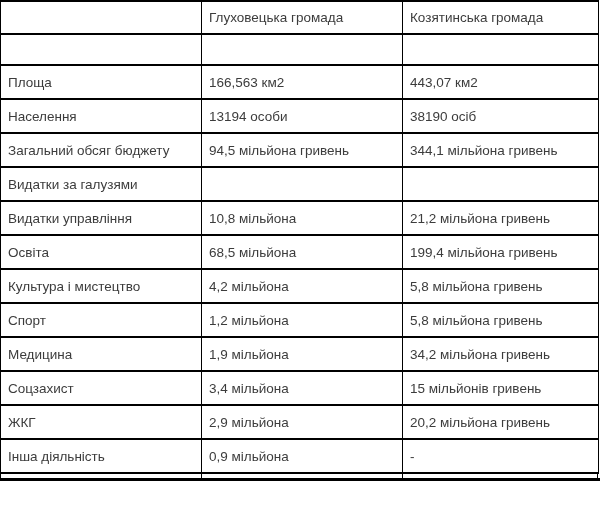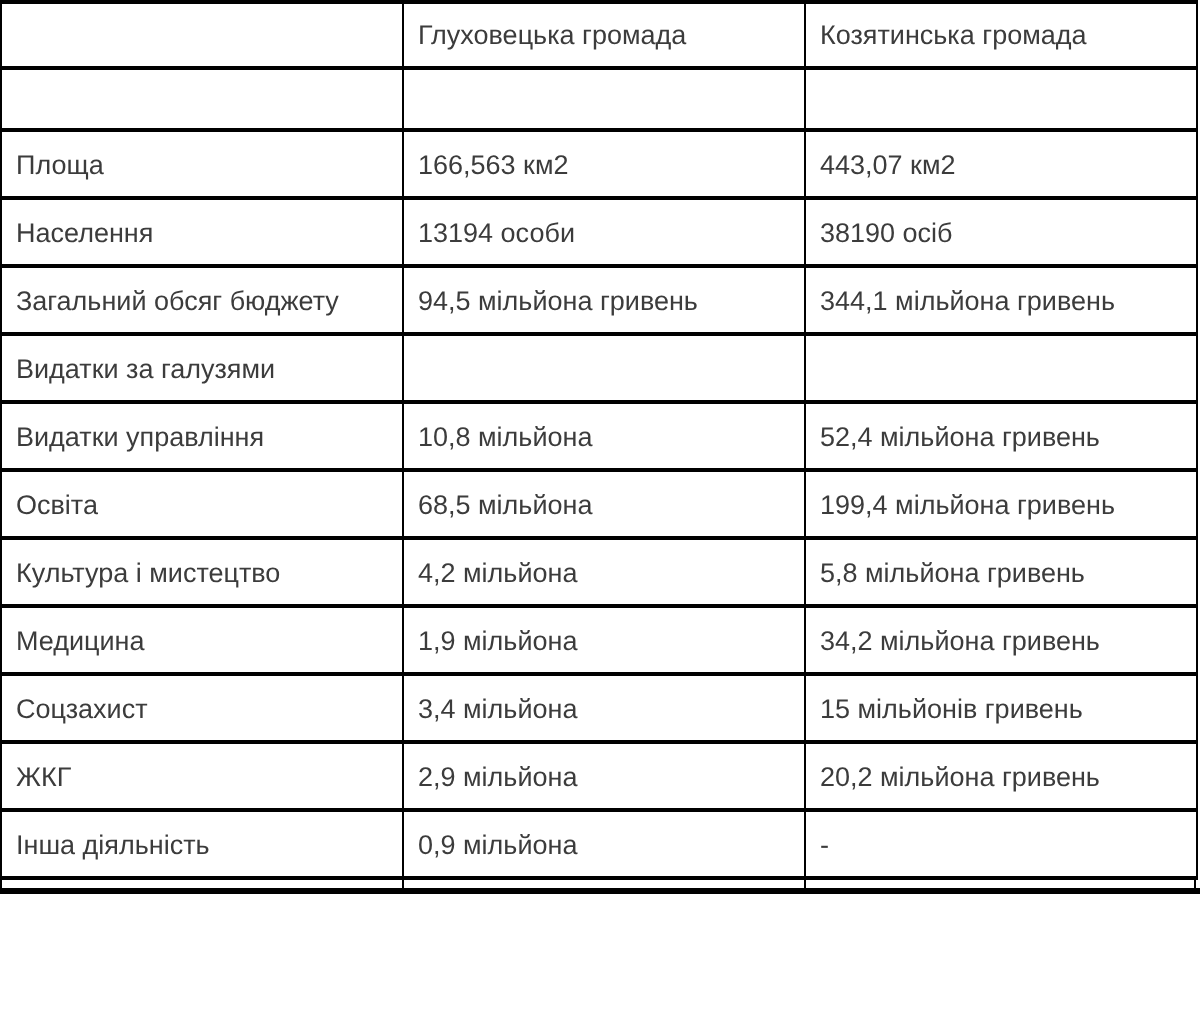--- a/index.html
+++ b/index.html
@@ -102,30 +102,35 @@
         <td>344,1 мільйона гривень</td>
       </tr>
       <tr>
         <td>Видатки за галузями</td>
         <td></td>
         <td></td>
       </tr>
       <tr>
         <td>Видатки управління</td>
         <td>10,8 мільйона</td>
-        <td>52,4 мільйона гривень</td>
+        <td>21,2 мільйона гривень</td>
       </tr>
       <tr>
         <td>Освіта</td>
         <td>68,5 мільйона</td>
         <td>199,4 мільйона гривень</td>
       </tr>
       <tr>
         <td>Культура і мистецтво</td>
         <td>4,2 мільйона</td>
+        <td>5,8 мільйона гривень</td>
+      </tr>
+      <tr>
+        <td>Спорт</td>
+        <td>1,2 мільйона</td>
         <td>5,8 мільйона гривень</td>
       </tr>
       <tr>
         <td>Медицина</td>
         <td>1,9 мільйона</td>
         <td>34,2 мільйона гривень</td>
       </tr>
       <tr>
         <td>Соцзахист</td>
         <td>3,4 мільйона</td>

